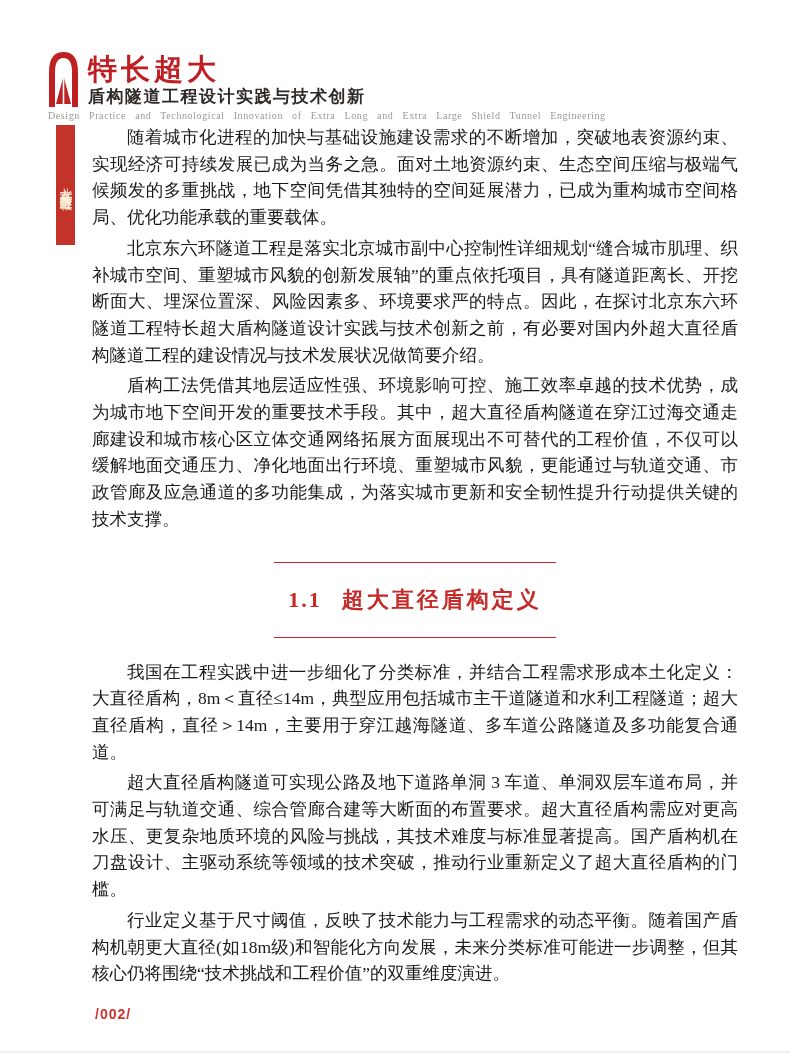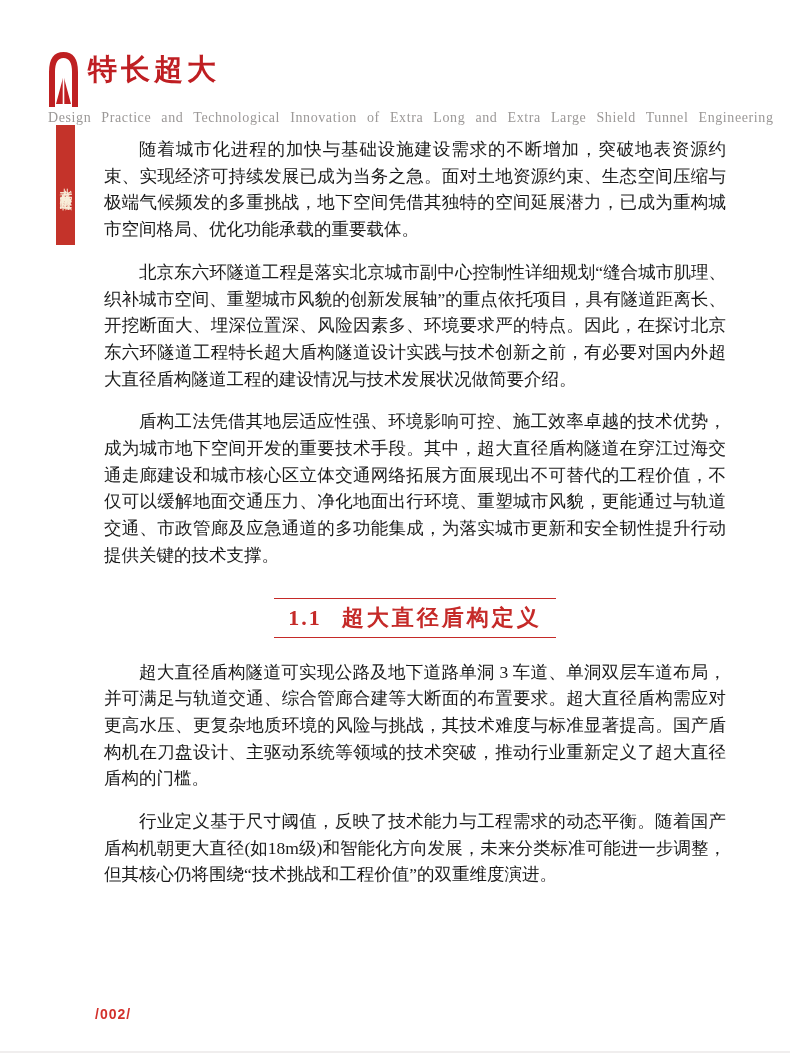--- a/index.html
+++ b/index.html
@@ -21,21 +21,21 @@
     font-size:29px; font-weight:bold; color:#bf1e22;
     letter-spacing:4px; white-space:nowrap;
   }
   .book-subtitle {
     position:absolute; left:88px; top:85px;
     font-size:17px; font-weight:bold; color:#2e2a28;
     letter-spacing:1.5px; white-space:nowrap;
   }
   .book-subtitle-en {
     position:absolute; left:48px; top:110px;
-    font-size:14px; color:#9b9897;
+    font-size:10px; color:#9b9897;
     letter-spacing:0.6px; word-spacing:6px; white-space:nowrap;
   }
 
   
   .side-tab {
     position:absolute; left:56px; top:125px;
     width:19px; height:120px;
     background:#c4332a;
     box-sizing:border-box;
     display:flex; align-items:center; justify-content:center;
@@ -45,27 +45,27 @@
     font-size:12.5px; line-height:19px; letter-spacing:1.5px;
     color:#f8efda; white-space:nowrap;
   }
 
   
   .main {
     position:absolute; left:88px; top:120px; width:654px;
     font-size:17.5px; line-height:26.7px;
     text-align:justify; text-justify:inter-ideograph;
   }
-  .main p { margin:16px; text-indent:2em; }
+  .main p { margin:4px; text-indent:2em; }
 
   
   .section-heading {
     width:max-content;
     margin:29px auto 21px auto;
-    padding:5px 14px;
+    padding:23px 14px;
     border-top:1px solid #c52a28;
     border-bottom:1px solid #c52a28;
     color:#c52a28; font-weight:bold; font-size:22px;
     line-height:28px; text-align:center; text-indent:0;
   }
   .section-heading .h-num { letter-spacing:2px; margin-right:20px; }
   .section-heading .h-title { letter-spacing:3px; }
 
   
   .page-number {
@@ -79,35 +79,37 @@
 
 <div class="page">
 
   <div class="header">
     <svg class="logo" viewBox="0 0 31 57" xmlns="http://www.w3.org/2000/svg">
       <path d="M1 57 V22 Q1 2 15.5 2 Q30 2 30 22 V57 H24 V22 Q24 8 15.5 8 Q7 8 7 22 V57 Z" fill="#bf2022"></path>
       <path d="M15.5 26 L23 54 H8 Z" fill="#bf2022"></path>
       <rect x="14.7" y="26" width="1.6" height="28" fill="#ffffff"></rect>
     </svg>
     <div class="book-title">特长超大</div>
+    <div class="book-subtitle">盾构隧道工程设计实践与技术创新</div>
     <div class="book-subtitle-en">Design Practice and Technological Innovation of Extra Long and Extra Large Shield Tunnel Engineering</div>
   </div>
 
   <div class="side-tab">
     <div class="side-tab-label">北京东六环隧道工程</div>
   </div>
 
   <div class="main">
     <p>随着城市化进程的加快与基础设施建设需求的不断增加，突破地表资源约束、实现经济可持续发展已成为当务之急。面对土地资源约束、生态空间压缩与极端气候频发的多重挑战，地下空间凭借其独特的空间延展潜力，已成为重构城市空间格局、优化功能承载的重要载体。</p>
     <p>北京东六环隧道工程是落实北京城市副中心控制性详细规划“缝合城市肌理、织补城市空间、重塑城市风貌的创新发展轴”的重点依托项目，具有隧道距离长、开挖断面大、埋深位置深、风险因素多、环境要求严的特点。因此，在探讨北京东六环隧道工程特长超大盾构隧道设计实践与技术创新之前，有必要对国内外超大直径盾构隧道工程的建设情况与技术发展状况做简要介绍。</p>
     <p>盾构工法凭借其地层适应性强、环境影响可控、施工效率卓越的技术优势，成为城市地下空间开发的重要技术手段。其中，超大直径盾构隧道在穿江过海交通走廊建设和城市核心区立体交通网络拓展方面展现出不可替代的工程价值，不仅可以缓解地面交通压力、净化地面出行环境、重塑城市风貌，更能通过与轨道交通、市政管廊及应急通道的多功能集成，为落实城市更新和安全韧性提升行动提供关键的技术支撑。</p>
 
     <div class="section-heading">
       <span class="h-num">1.1</span><span class="h-title">超大直径盾构定义</span>
     </div>
 
+    <p>我国在工程实践中进一步细化了分类标准，并结合工程需求形成本土化定义：大直径盾构，8m＜直径≤14m，典型应用包括城市主干道隧道和水利工程隧道；超大直径盾构，直径＞14m，主要用于穿江越海隧道、多车道公路隧道及多功能复合通道。</p>
     <p>超大直径盾构隧道可实现公路及地下道路单洞 3 车道、单洞双层车道布局，并可满足与轨道交通、综合管廊合建等大断面的布置要求。超大直径盾构需应对更高水压、更复杂地质环境的风险与挑战，其技术难度与标准显著提高。国产盾构机在刀盘设计、主驱动系统等领域的技术突破，推动行业重新定义了超大直径盾构的门槛。</p>
     <p>行业定义基于尺寸阈值，反映了技术能力与工程需求的动态平衡。随着国产盾构机朝更大直径(如18m级)和智能化方向发展，未来分类标准可能进一步调整，但其核心仍将围绕“技术挑战和工程价值”的双重维度演进。</p>
   </div>
 
   <div class="page-number">/002/</div>
 
 </div>
 
 </body></html>

